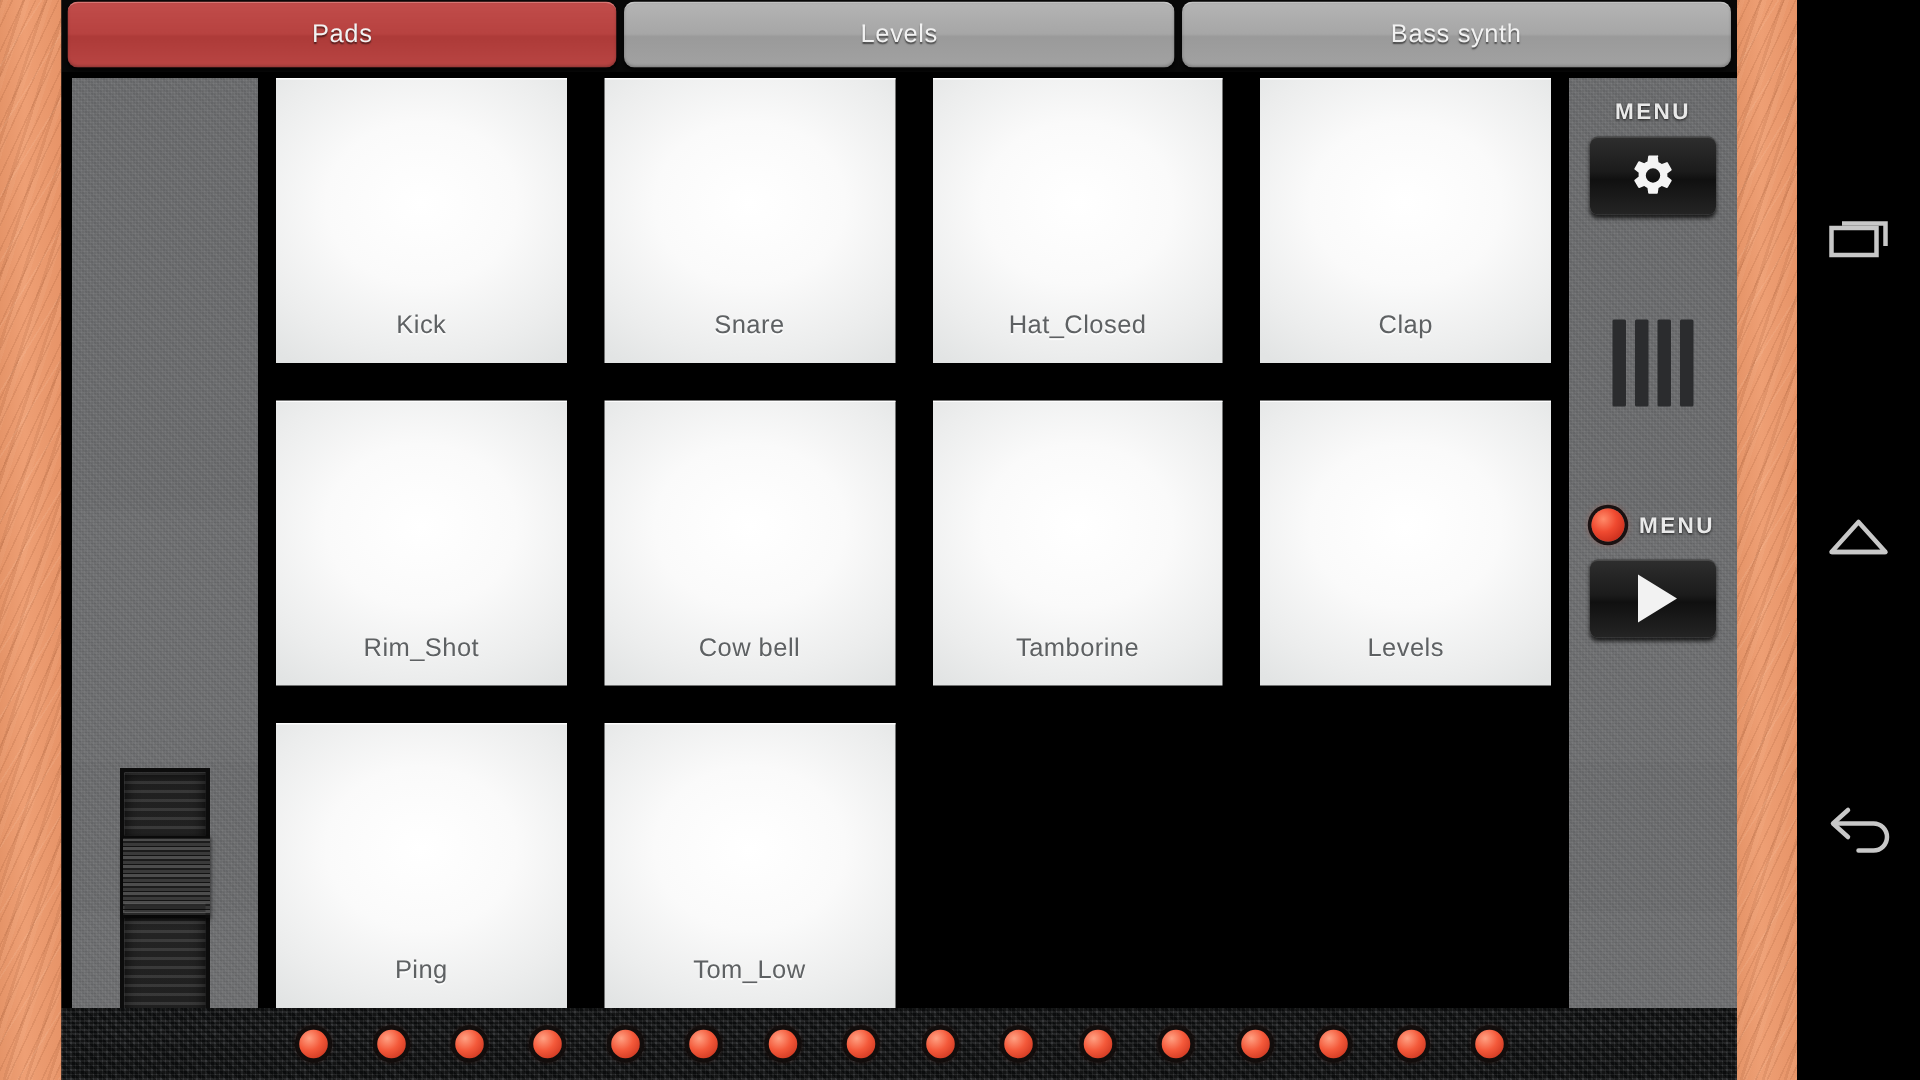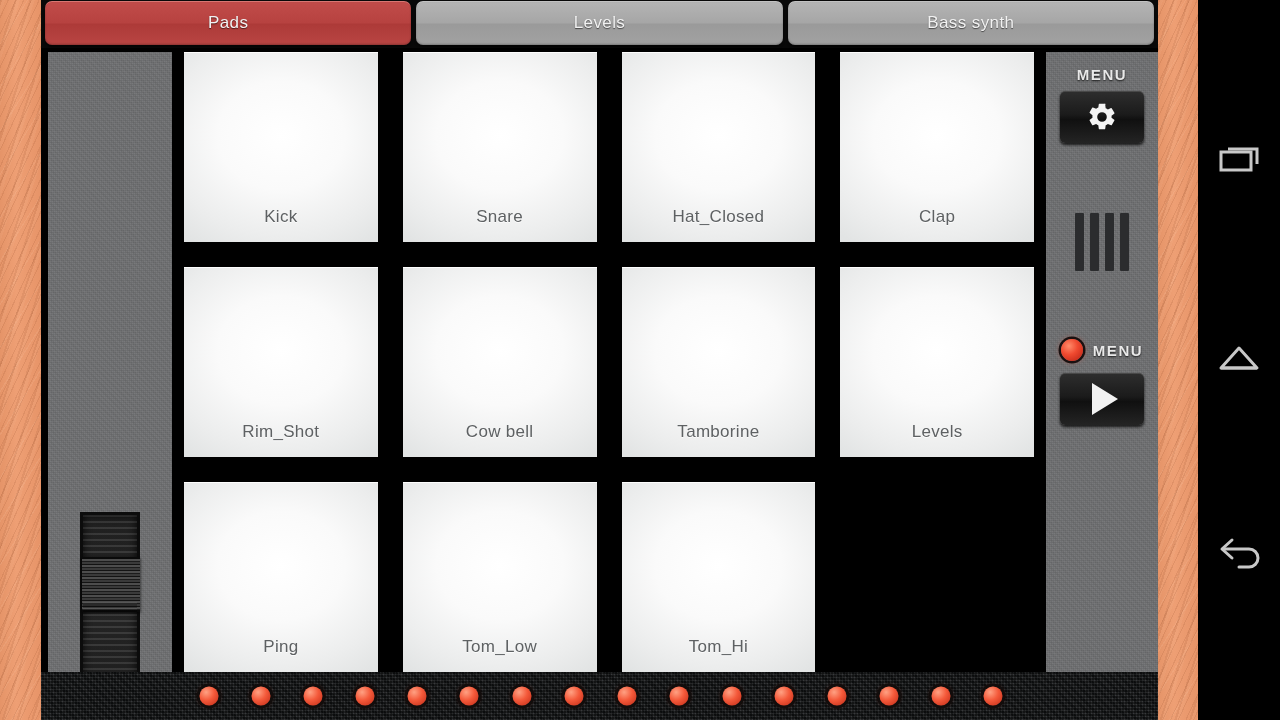--- a/index.html
+++ b/index.html
@@ -226,23 +226,20 @@
         <span class="pad-label">Tamborine</span>
       </div>
       <div class="pad">
         <span class="pad-label">Levels</span>
       </div>
       <div class="pad">
         <span class="pad-label">Ping</span>
       </div>
       <div class="pad">
         <span class="pad-label">Tom_Low</span>
-      </div>
-      <div class="pad">
-        <span class="pad-label">Tom_Hi</span>
       </div>
     </div>
 
     <div id="right-panel" class="panel-tex">
       <div id="menu-caption" class="rp-caption">MENU</div>
 
       <div id="menu-button" class="dark-btn">
         <svg width="32" height="32" viewBox="0 0 24 24">
           <path fill="#f4f4f4" d="M19.14 12.94a7.6 7.6 0 0 0 .06-.94 7.6 7.6 0 0 0-.06-.94l2.03-1.58a.48.48 0 0 0 .12-.61l-1.92-3.32a.48.48 0 0 0-.58-.21l-2.39.96a7.02 7.02 0 0 0-1.63-.94l-.36-2.54A.47.47 0 0 0 13.94 2h-3.88a.47.47 0 0 0-.47.4L9.23 4.94c-.59.24-1.13.56-1.63.94l-2.39-.96a.48.48 0 0 0-.58.21L2.71 8.45a.48.48 0 0 0 .12.61l2.03 1.58c-.04.31-.06.63-.06.94s.02.63.06.94l-2.03 1.58a.48.48 0 0 0-.12.61l1.92 3.32c.12.21.37.29.58.21l2.39-.96c.5.38 1.04.7 1.63.94l.36 2.54c.04.23.24.4.47.4h3.88c.23 0 .43-.17.47-.4l.36-2.54c.59-.24 1.13-.56 1.63-.94l2.39.96c.22.08.46 0 .58-.21l1.92-3.32a.48.48 0 0 0-.12-.61l-2.03-1.58zM12 15.6A3.6 3.6 0 1 1 12 8.4a3.6 3.6 0 0 1 0 7.2z"></path>
         </svg>

